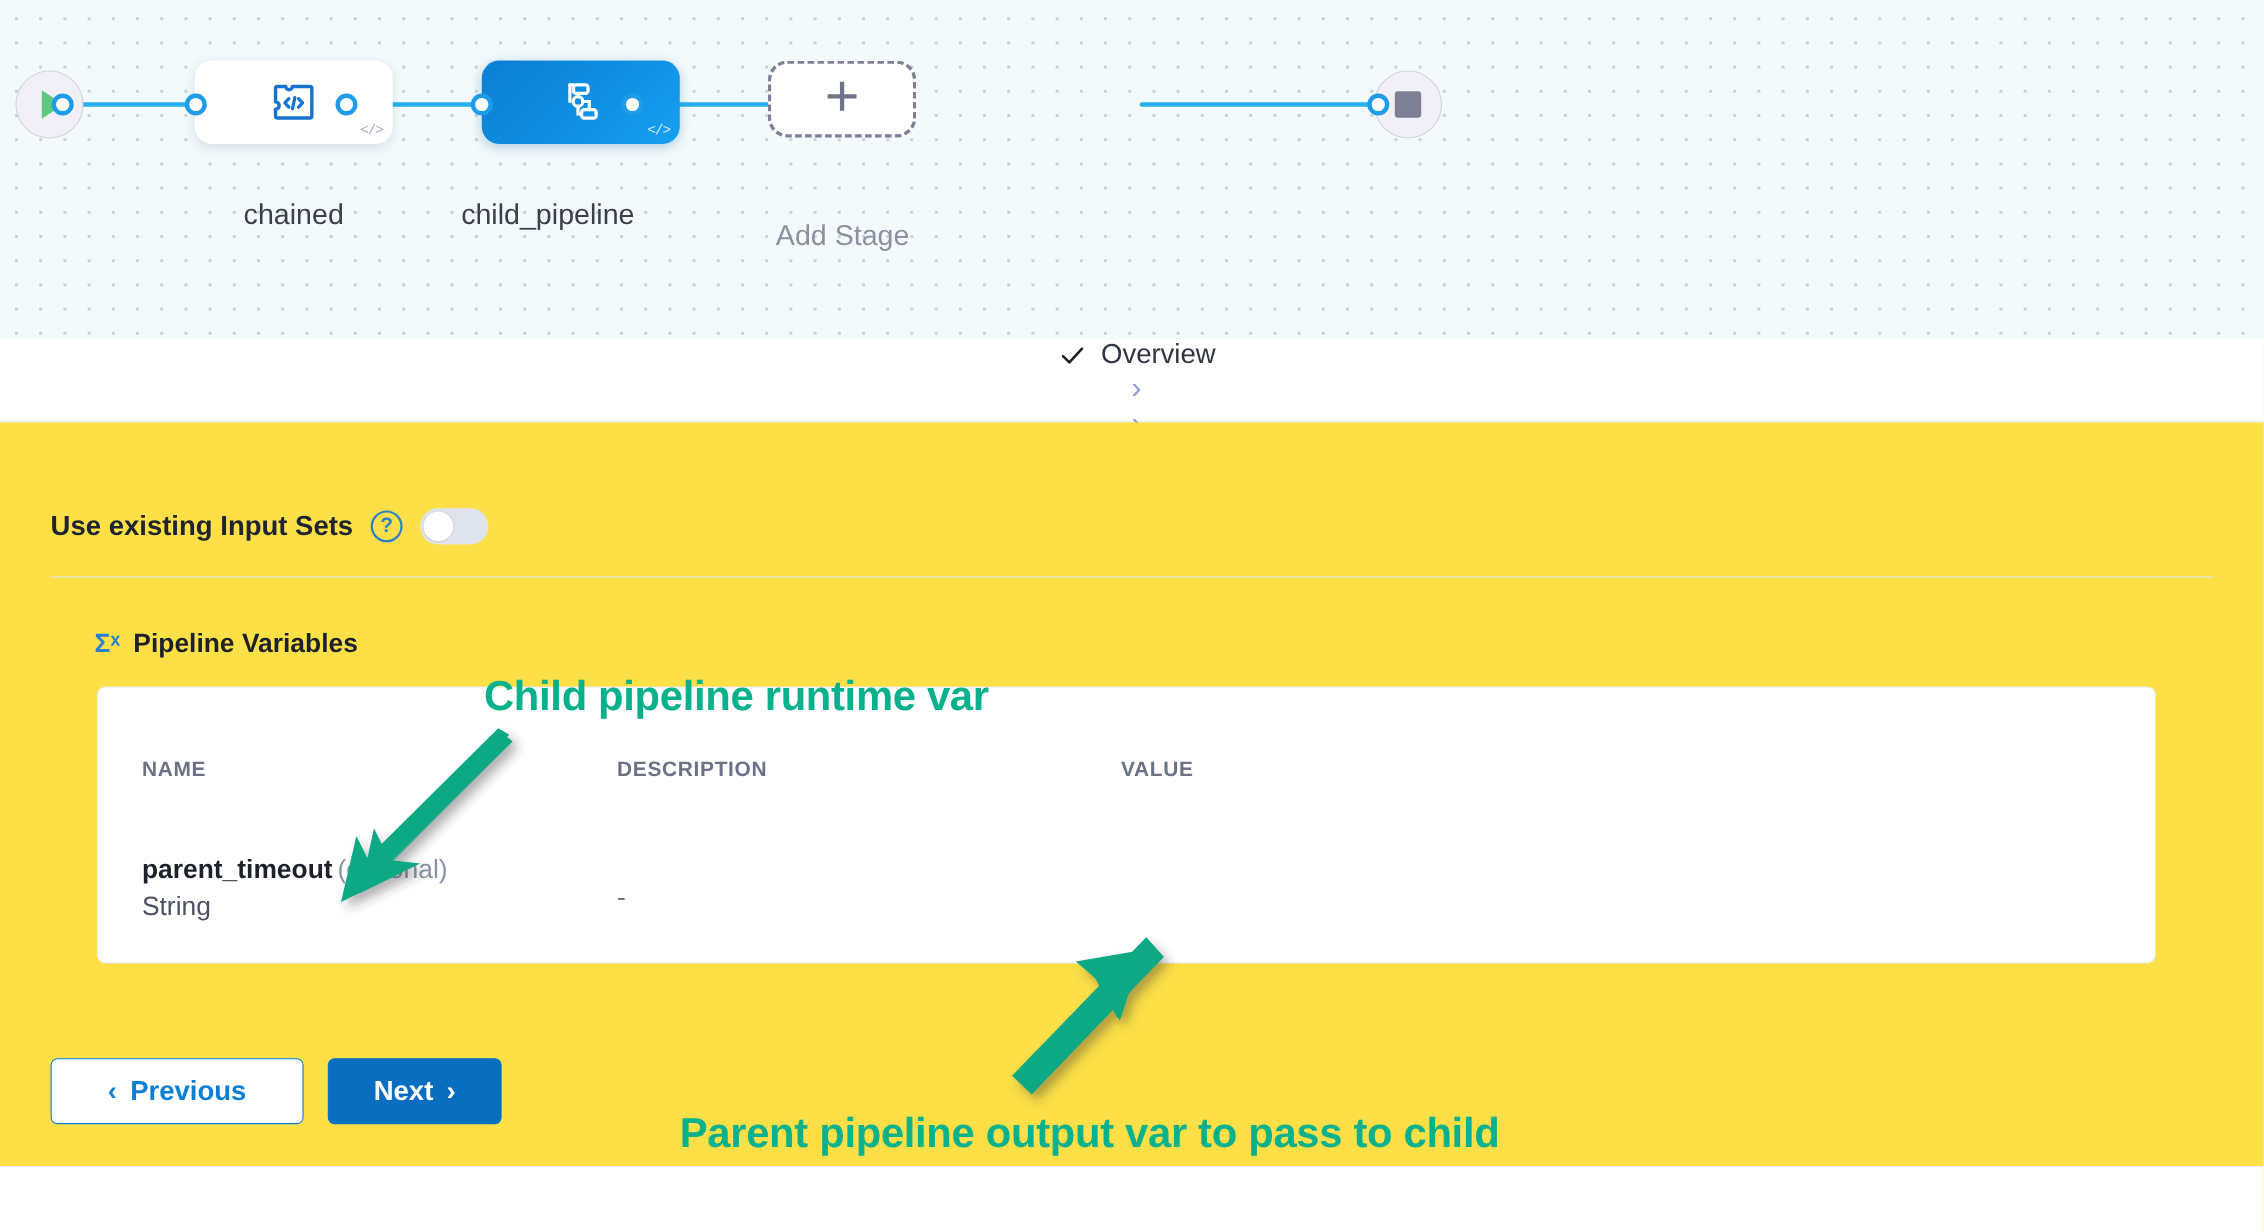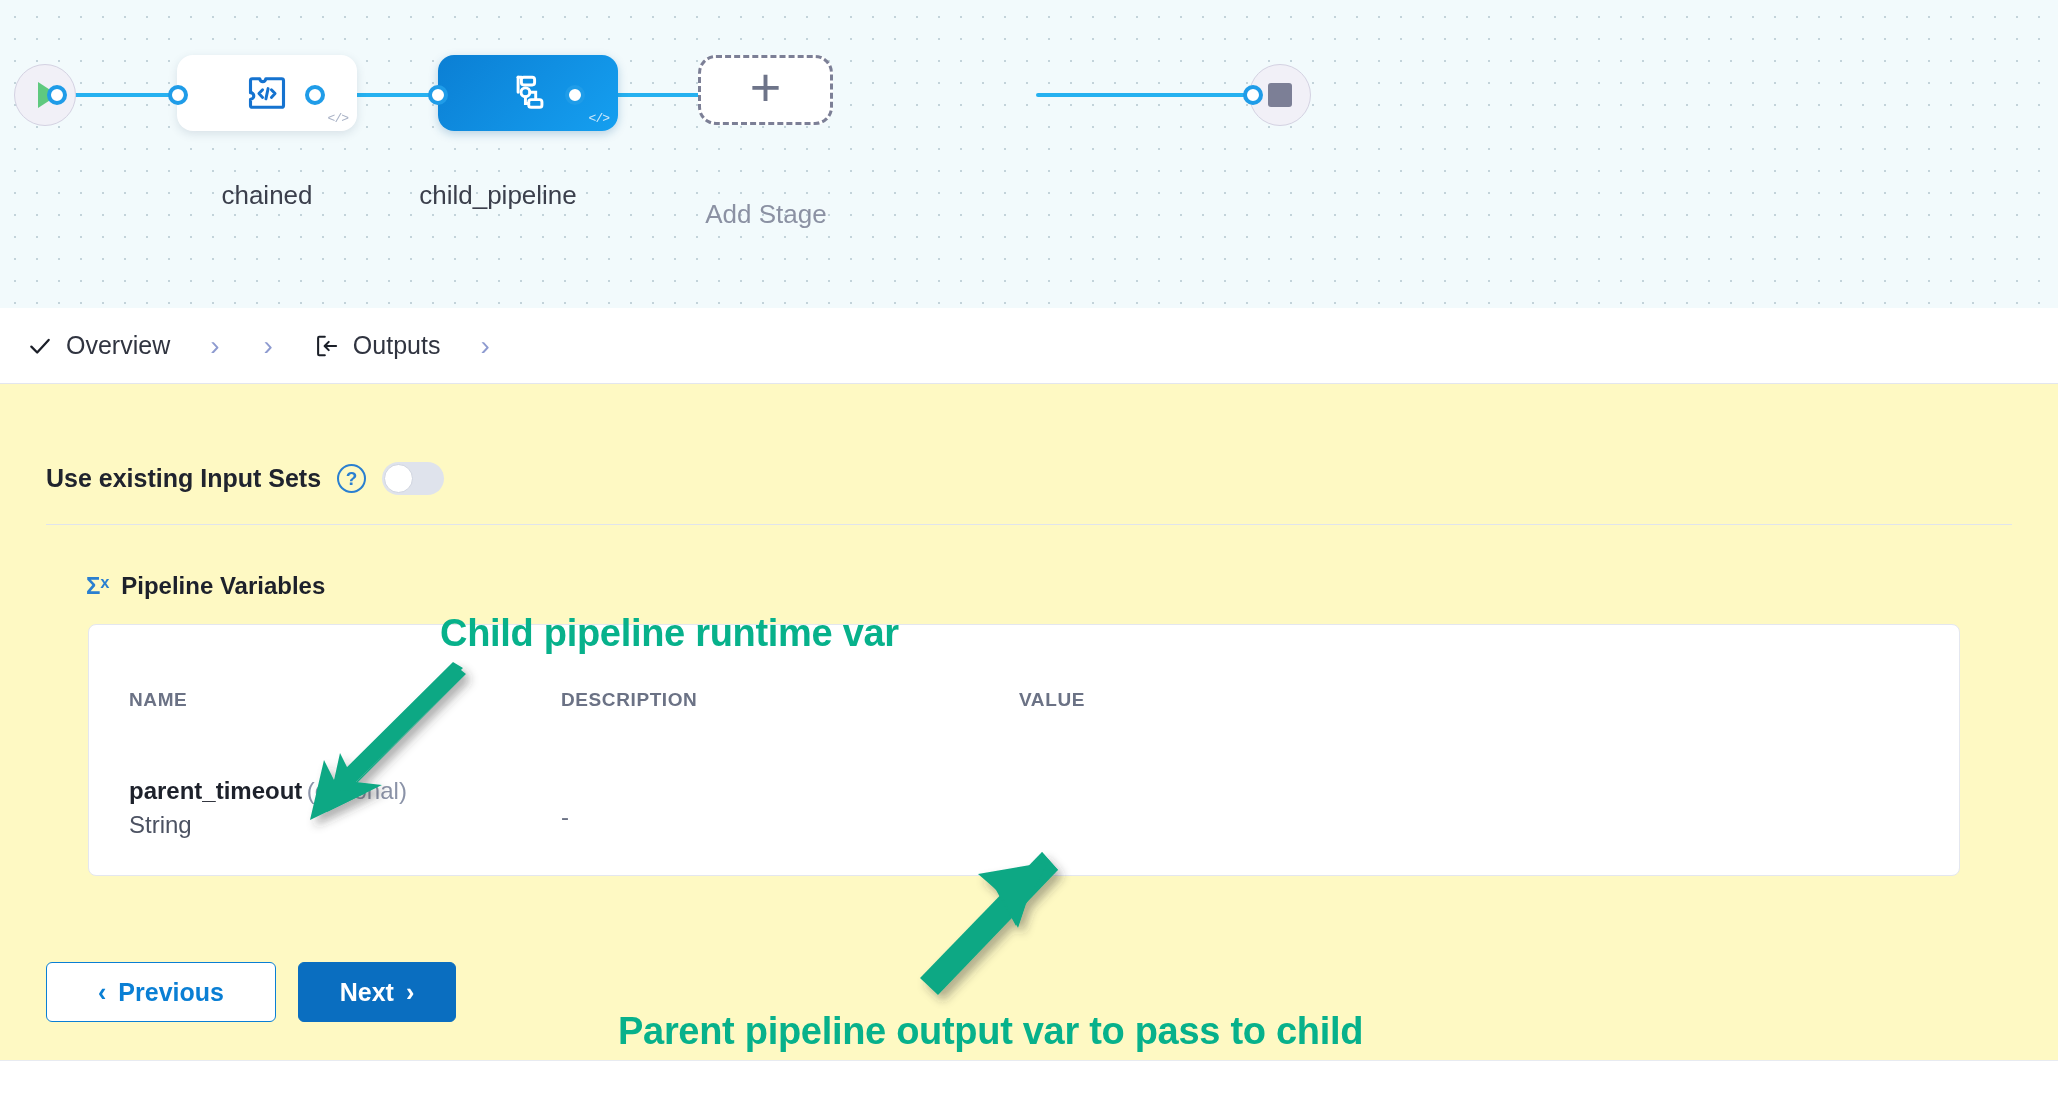--- a/index.html
+++ b/index.html
@@ -64,37 +64,37 @@
   .stage-label.muted{ color:#8b91a3; }
   .plus-sign{
     color:#6e7489; font-size:54px; line-height:1; font-weight:300;
     margin-top:-6px;
   }
 
   
   #tabbar{
     position:absolute; left:0; top:308px; width:2058px; height:76px;
     background:#ffffff; border-bottom:1px solid #e3e6ee;
-    display:flex; align-items:center; padding-left:8px;
+    display:flex; align-items:center; padding-left:8px;flex-direction:column;
   }
   .tab{
     display:flex; align-items:center; gap:12px; height:76px;
     padding:0 18px; font-size:25px; color:#303440; cursor:pointer;
     position:relative;
   }
   .tab.active{ color:#15181f; }
   .tab.active:after{
     content:""; position:absolute; left:10px; right:10px; bottom:0;
     height:5px; background:#0a7fd4; border-radius:2px;
   }
   .tab-sep{ color:#8e9bd0; font-size:28px; padding:0 22px; }
   .tico{ display:inline-flex; width:28px; height:28px; align-items:center; justify-content:center;}
 
   
-  #panel{ position:absolute; left:0; top:384px; width:2058px; height:736px; background:#fef9c3;}
+  #panel{ position:absolute; left:0; top:384px; width:2058px; height:736px; background:#fde047;}
   #inputset-row{
     position:absolute; left:46px; top:78px;
     display:flex; align-items:center; gap:16px;
   }
   #inputset-row .lbl{ font-size:25px; font-weight:bold; color:#20242e; }
   .help-circle{
     width:29px;height:29px;border-radius:50%;border:2.5px solid #2a7fd0;
     color:#2a7fd0;font-size:19px;font-weight:bold;display:flex;
     align-items:center;justify-content:center; cursor:pointer;
   }

